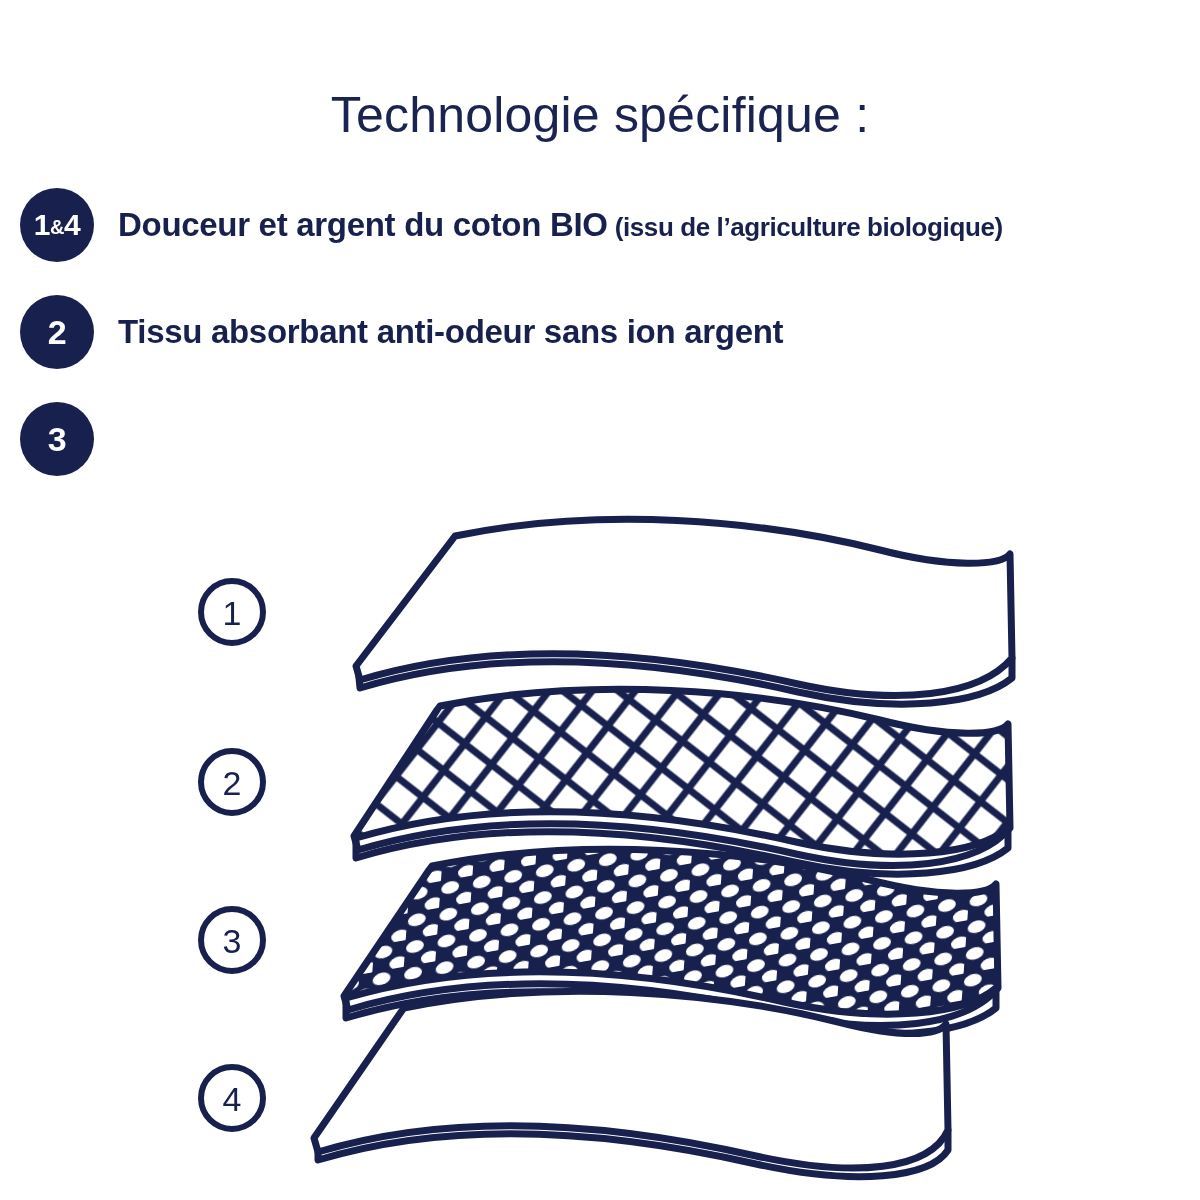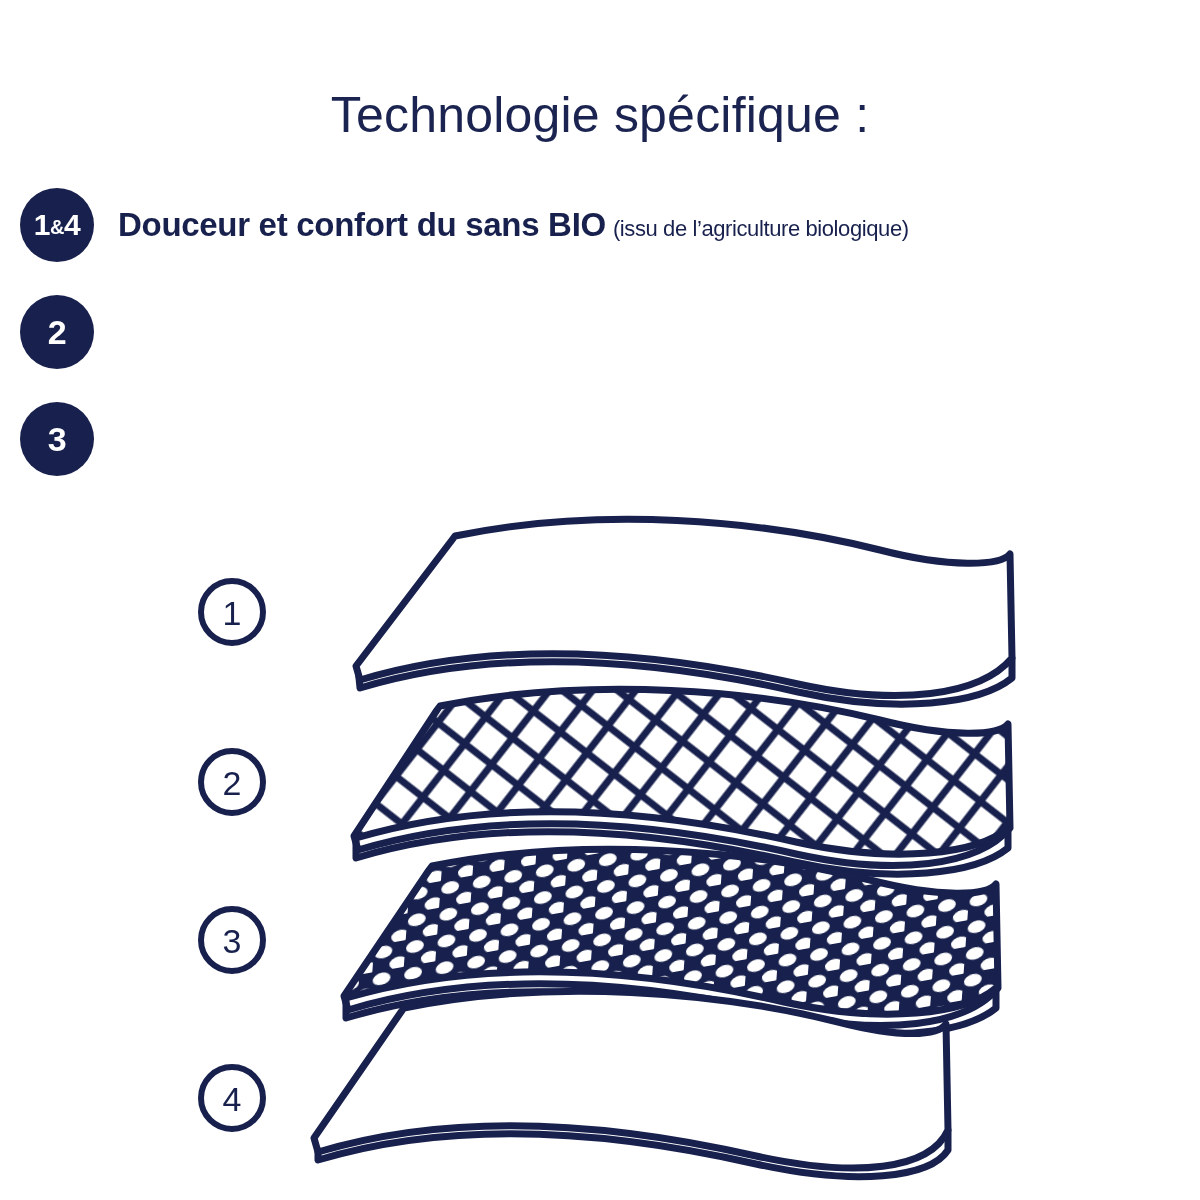--- a/index.html
+++ b/index.html
@@ -76,22 +76,22 @@
   }
   .bullet-text {
     margin-left: 24px;
     font-size: 33px;
     font-weight: bold;
     color: #18214d;
     letter-spacing: -0.3px;
     white-space: nowrap;
   }
   .bullet-note {
-    font-size: 22px;
-    font-weight: normal;
+    font-size: 26px;
+    font-weight: bold;
     letter-spacing: -0.4px;
     margin-left: 7px;
   }
 
   
   .diagram {
     position: absolute;
     top: 470px;
     left: 0;
     width: 1200px;
@@ -116,26 +116,29 @@
 
   <div class="bullets">
 
     <div class="bullet-row">
       <div class="badge compound">
         <span>1</span>
           <span class="amp">&amp;</span>
           <span>4</span>
       </div>
       <div class="bullet-text">
-        <span>Douceur et confort du sans BIO</span><span class="bullet-note">(issu de l’agriculture biologique)</span>
+        <span>Douceur et argent du coton BIO</span><span class="bullet-note">(issu de l’agriculture biologique)</span>
       </div>
     </div>
 
     <div class="bullet-row">
       <div class="badge">2</div>
+      <div class="bullet-text">
+        <span>Tissu absorbant anti-odeur sans ion argent</span>
+      </div>
     </div>
 
     <div class="bullet-row">
       <div class="badge">3</div>
     </div>
 
   </div>
 
   <div class="diagram">
     <svg width="1200" height="680" viewBox="0 0 1200 680" xmlns="http://www.w3.org/2000/svg">

